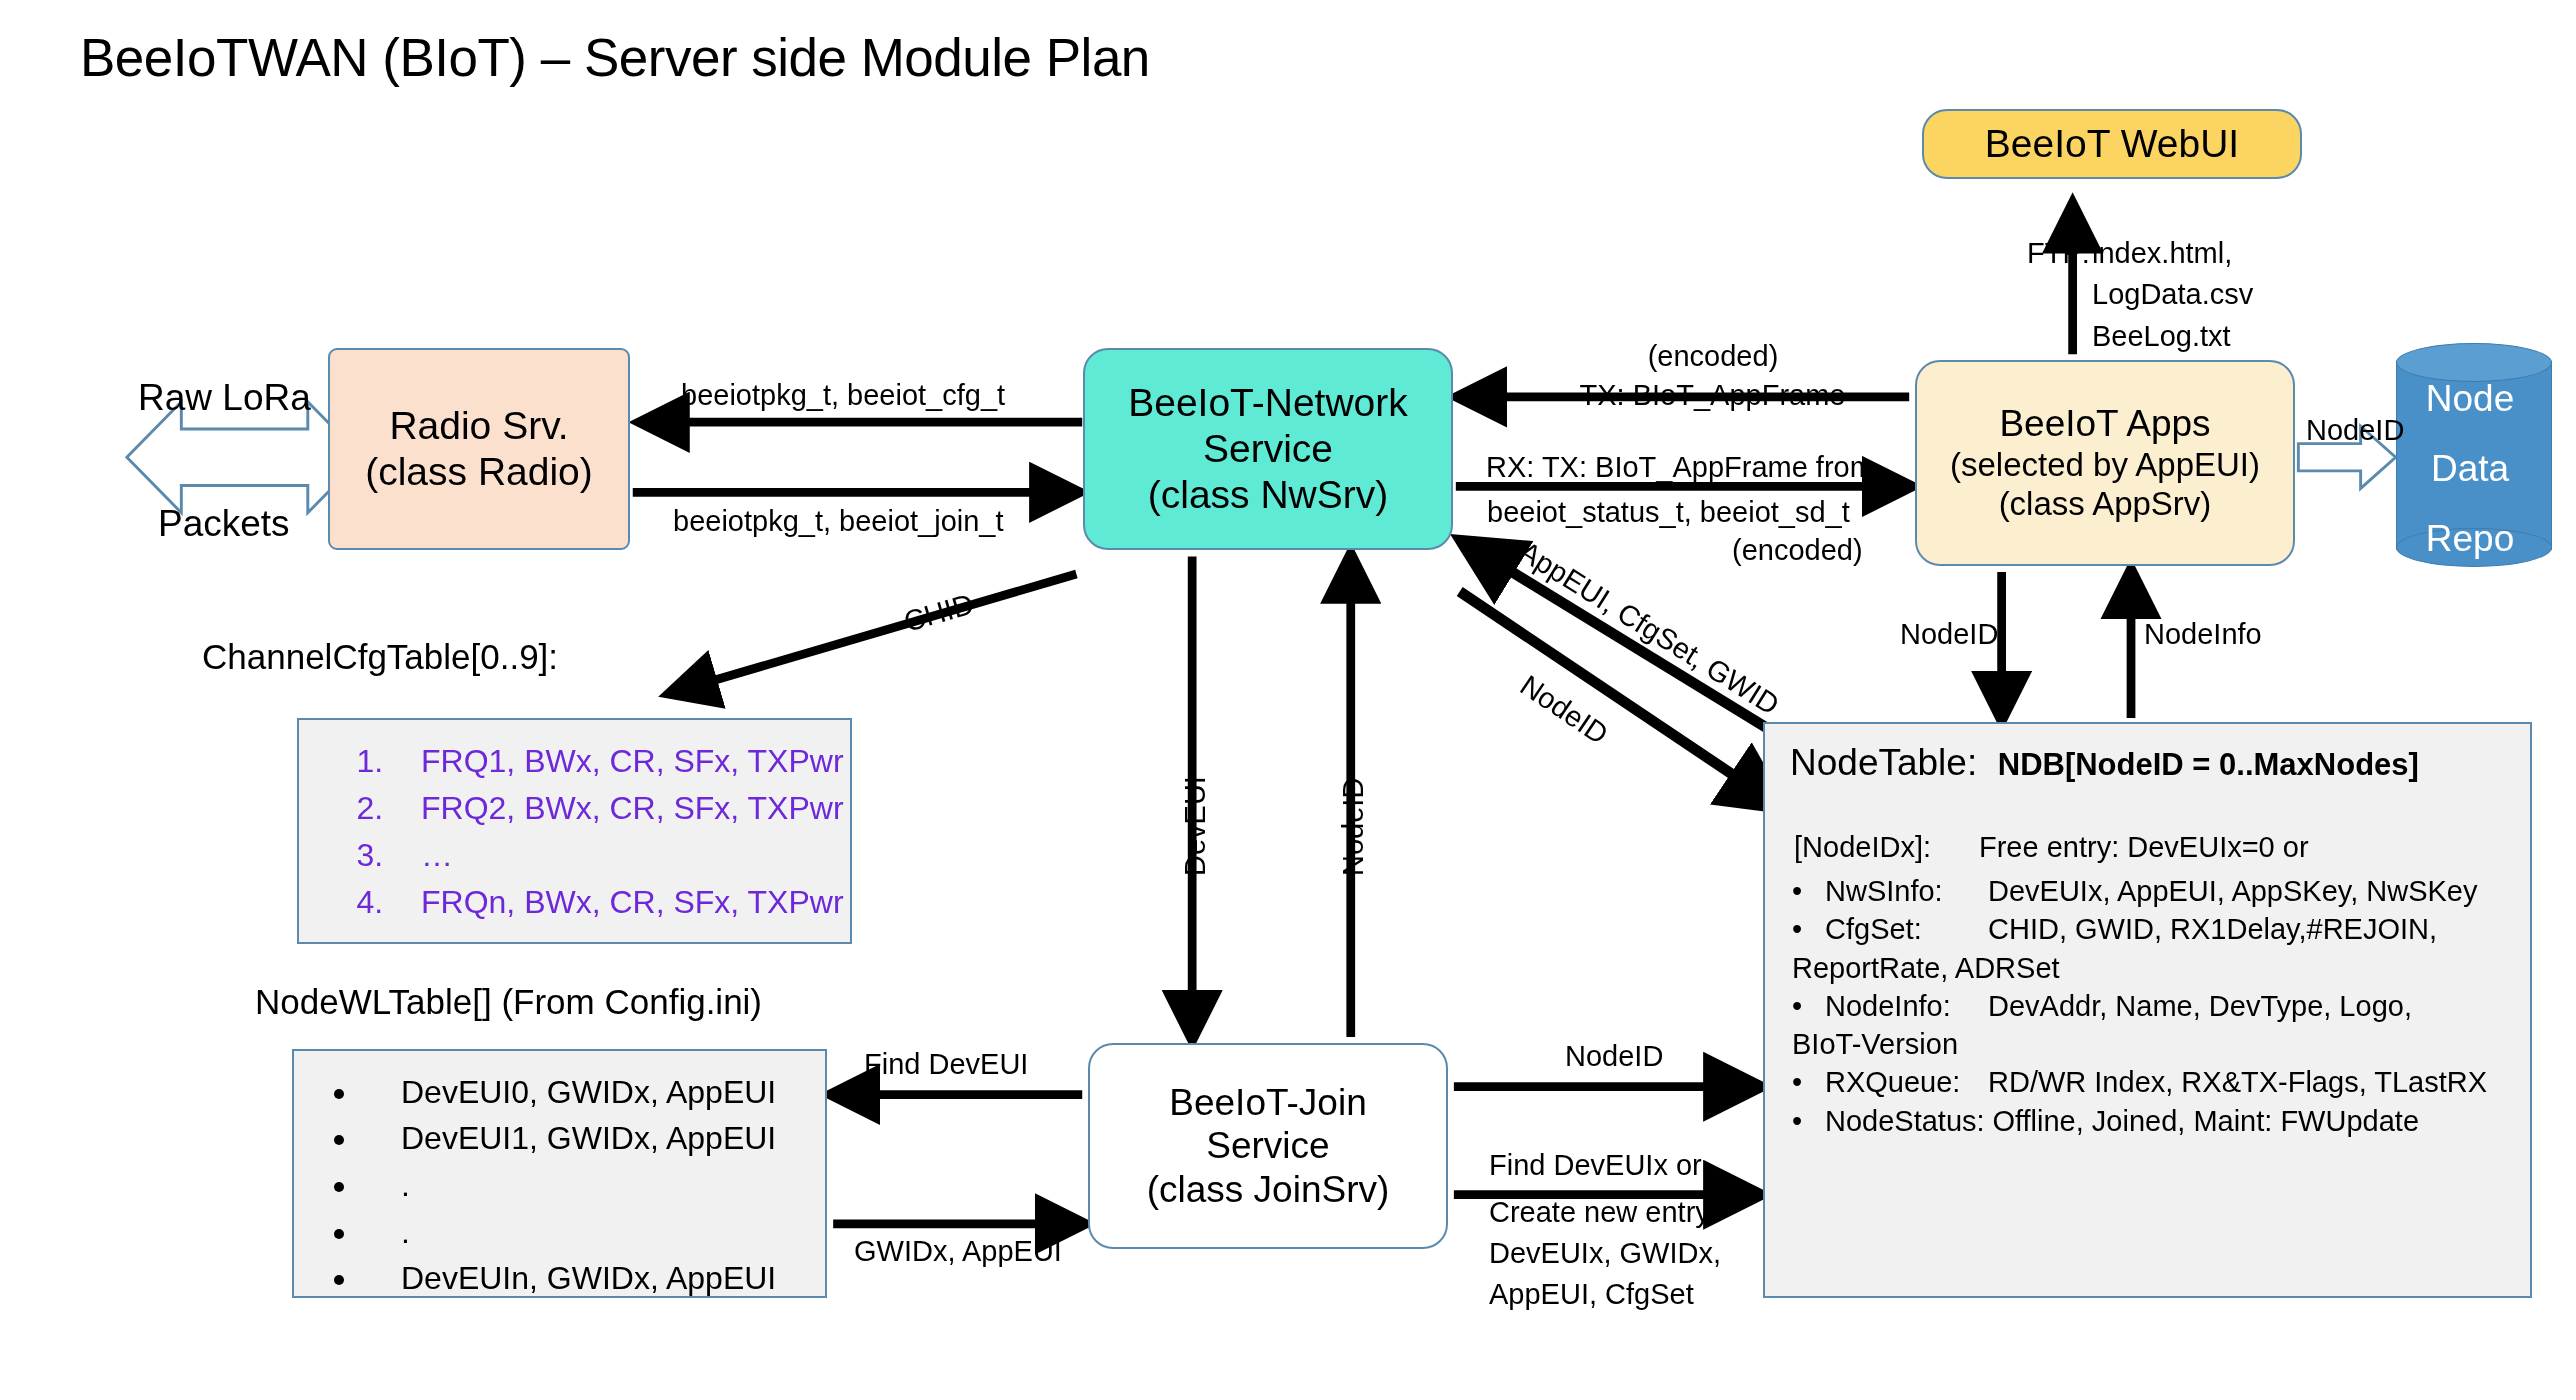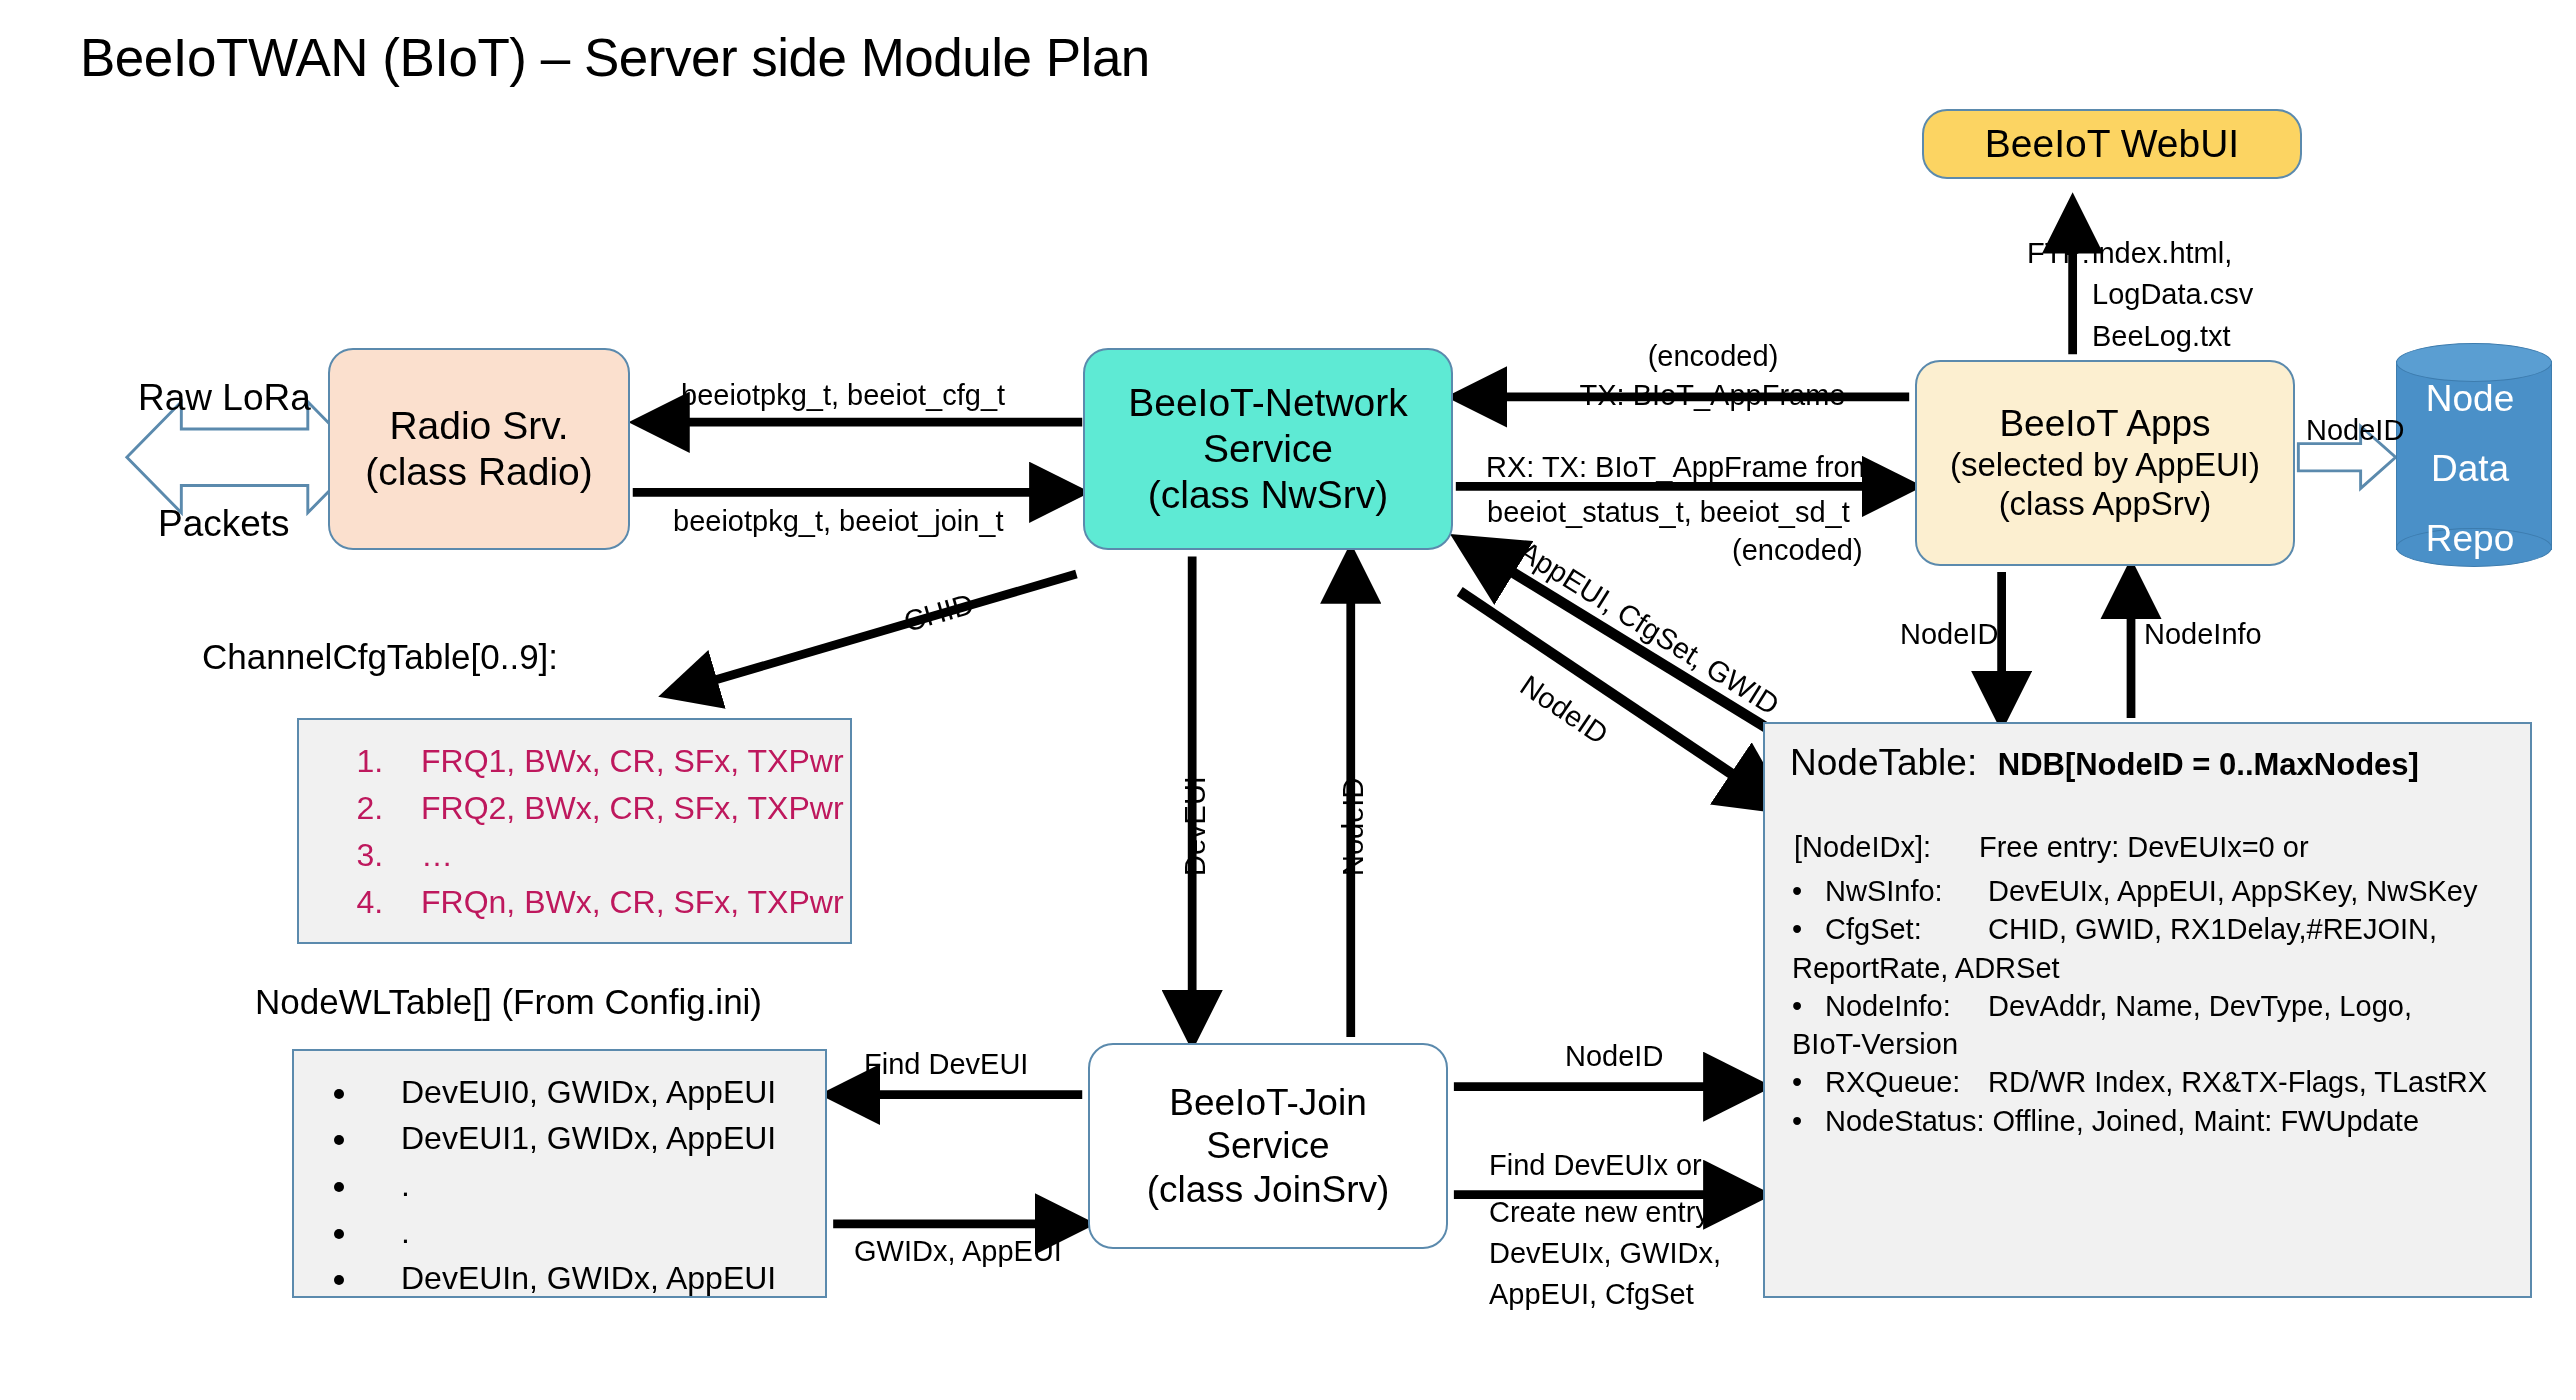--- a/index.html
+++ b/index.html
@@ -33,20 +33,21 @@
     text-align: center;
     color: #000;
     line-height: 1.18;
   }
   .rbox .ln { display: block; white-space: nowrap; }
 
   #box-radio {
     left: 328px; top: 348px; width: 302px; height: 202px;
     background: #fbe0ce;
     font-size: 39px;
+    border-radius: 9px;
   }
   #box-nwsrv {
     left: 1083px; top: 348px; width: 370px; height: 202px;
     background: #5eead4;
     font-size: 39px;
   }
   #box-webui {
     left: 1922px; top: 109px; width: 380px; height: 70px;
     background: #fcd462;
     font-size: 39px;
@@ -97,21 +98,21 @@
   .panel-title {
     font-size: 35px; color: #000; white-space: nowrap;
   }
   #t-chcfg { left: 202px; top: 637px; }
   #t-wl    { left: 255px; top: 982px; }
 
   
   #panel-chcfg ol {
     margin: 17.5px 0 0 93px; padding: 0;
     list-style: decimal;
-    font-size: 32px; line-height: 1.47; color: #be185d;
+    font-size: 32px; line-height: 1.47; color: #6d28d9;
   }
   #panel-chcfg ol li { padding-left: 29px; white-space: nowrap; }
 
   
   #panel-wl ul {
     margin: 17.5px 0 0 66px; padding: 0;
     list-style: disc;
     font-size: 32px; line-height: 1.46; color: #000;
   }
   #panel-wl ul li { padding-left: 41px; white-space: nowrap; }

